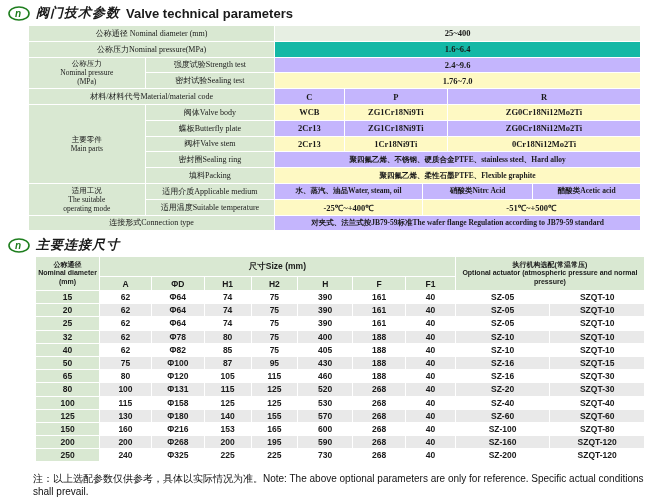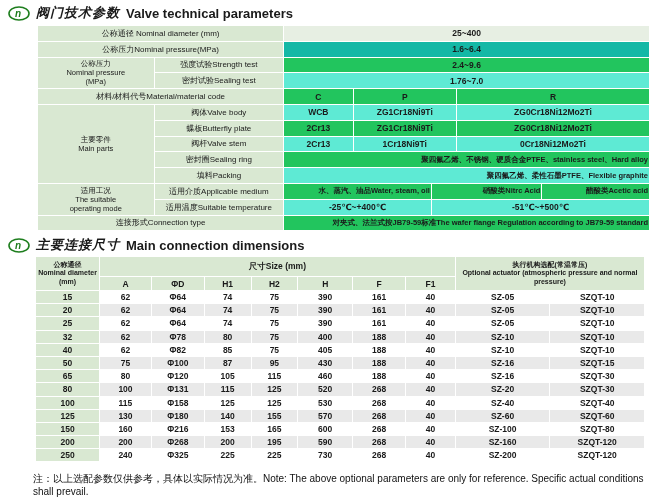--- a/index.html
+++ b/index.html
@@ -10,31 +10,31 @@
   .sec-title{position:absolute;left:8px;display:flex;align-items:center;gap:6px;}
   .sec-title .zh{font-size:13px;font-weight:bold;letter-spacing:1px;font-style:italic;}
   .sec-title .en{font-size:13px;font-weight:bold;}
   .logo{width:22px;height:15px;flex:0 0 auto;}
 
   
   table{border-collapse:separate;border-spacing:1px;table-layout:fixed;}
   td{padding:0 1px;text-align:center;vertical-align:middle;overflow:hidden;white-space:nowrap;}
 
   
-  .params{position:absolute;top:25px;left:37px;width:613px;font-size:8.5px;}
+  .params{position:absolute;top:25px;left:28px;width:613px;font-size:8.5px;font-family:Liberation Serif, serif;}
   .params td{height:14.8px;}
   .green{background:#d9e8d2;}
   .g-row1{background:#e7efe3;margin-left:32px;}
   .g-row2{background:#14b8a6;}
-  .gray{background:#22c55e;}
-  .white{background:#5eead4;}
+  .gray{background:#c4b5fd;}
+  .white{background:#fef9c3;}
   .lbl{font-size:8px;}
   .val{font-weight:bold;}
   .grp{font-size:7.5px;line-height:1.2;white-space:normal;margin-top:48px;}
-  .small{font-size:7.5px;text-align:right;}
+  .small{font-size:7.5px;}
 
   
   .dims{position:absolute;top:256px;left:35px;width:610px;font-size:8.5px;}
   .dims td{height:12.2px;}
   .dims .hd1 td{height:19px;}
   .dims .hd2 td{height:13px;}
   .dims .hd-diam{font-size:7px;line-height:1.15;white-space:normal;}
   .dims .hd-act{font-size:7px;line-height:1.15;white-space:normal;}
   .dims .hd-size{font-size:8.5px;font-weight:bold;}
   .dims .col-letter{font-weight:bold;}
@@ -148,21 +148,20 @@
     </tr>
   </tbody>
     </table>
 
   <div class="sec-title" style="top:236px;">
     <svg class="logo" viewBox="0 0 22 15">
       <ellipse cx="11" cy="7.5" rx="10" ry="6.5" fill="none" stroke="#1e7e1e" stroke-width="1.6"></ellipse>
       <text x="7" y="11" font-size="10" font-style="italic" font-weight="bold" fill="#1e7e1e">n</text>
     </svg>
     <span class="zh">主要连接尺寸</span>
-    <span class="en">Main connection dimensions</span>
   </div>
 
   <table class="dims">
     <colgroup>
       <col style="width:62px">
         <col style="width:50px">
         <col style="width:51px">
         <col style="width:45px">
       <col style="width:45px">
         <col style="width:53px">

